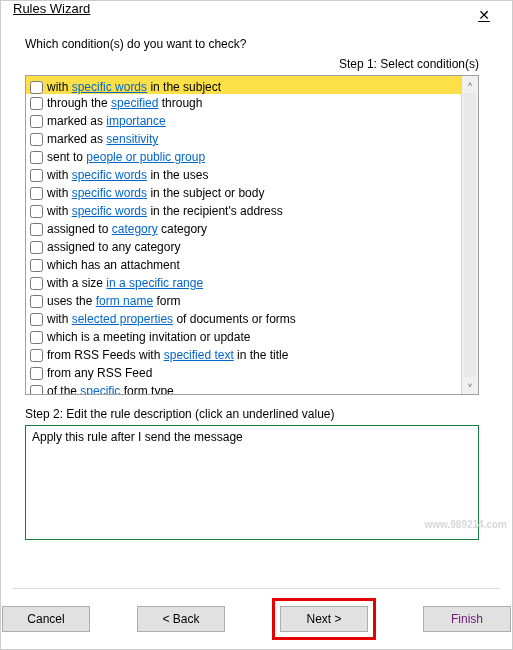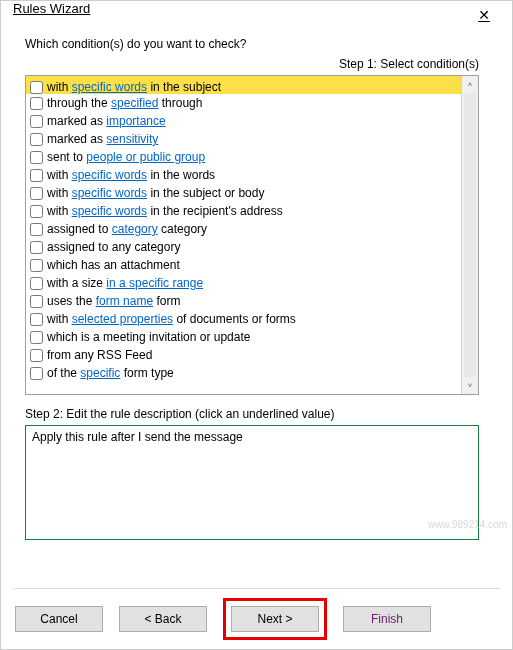--- a/index.html
+++ b/index.html
@@ -131,23 +131,23 @@
     }
     .footer-sep {
       height: 1px;
       background: #e0e0e0;
       margin: 0 12px;
     }
     .button-bar {
       height: 60px;
       display: flex;
       align-items: center;
-      justify-content: flex-start;
+      justify-content: space-between;
       gap: 16px;
-      padding: 0 14px;
+      padding: 0 1px;
     }
     .btn {
       width: 88px;
       height: 26px;
       border: 1px solid #adadad;
       background: #e1e1e1;
       font-size: 12px;
       font-family: inherit;
       cursor: pointer;
       color: #000;
@@ -159,20 +159,21 @@
       display: inline-flex;
     }
     .watermark {
       position: absolute;
       right: 6px;
       bottom: 120px;
       font-size: 10px;
       color: #d8d8d8;
       transform: rotate(0deg);
       pointer-events: none;
+      font-weight: bold;
     }
   </style>
 </head>
 <body>
 
 <div class="window">
   <div class="title-bar">
     <span class="title">Rules Wizard</span>
     <div class="close-btn">
       <span>✕</span>
@@ -200,21 +201,21 @@
           <div class="item">
             <input type="checkbox" style="">
             <span class="item-text"><span>marked as </span><span class="link">sensitivity</span><span></span></span>
           </div>
           <div class="item">
             <input type="checkbox" style="">
             <span class="item-text"><span>sent to </span><span class="link">people or public group</span><span></span></span>
           </div>
           <div class="item">
             <input type="checkbox" style="">
-            <span class="item-text"><span>with </span><span class="link">specific words</span><span> in the words</span></span>
+            <span class="item-text"><span>with </span><span class="link">specific words</span><span> in the uses</span></span>
           </div>
           <div class="item">
             <input type="checkbox" style="">
             <span class="item-text"><span>with </span><span class="link">specific words</span><span> in the subject or body</span></span>
           </div>
           <div class="item">
             <input type="checkbox" style="">
             <span class="item-text"><span>with </span><span class="link">specific words</span><span> in the recipient's address</span></span>
           </div>
           <div class="item">
@@ -237,20 +238,24 @@
             <input type="checkbox" style="">
             <span class="item-text"><span>uses the </span><span class="link">form name</span><span> form</span></span>
           </div>
           <div class="item">
             <input type="checkbox" style="">
             <span class="item-text"><span>with </span><span class="link">selected properties</span><span> of documents or forms</span></span>
           </div>
           <div class="item">
             <input type="checkbox" style="">
             <span class="item-text"><span>which is a meeting invitation or update</span><span></span></span>
+          </div>
+          <div class="item">
+            <input type="checkbox" style="">
+            <span class="item-text"><span>from RSS Feeds with </span><span class="link">specified text</span><span> in the title</span></span>
           </div>
           <div class="item">
             <input type="checkbox" style="">
             <span class="item-text"><span>from any RSS Feed</span><span></span></span>
           </div>
           <div class="item">
             <input type="checkbox" style="">
             <span class="item-text"><span>of the </span><span class="link">specific</span><span> form type</span></span>
           </div>
         </div>

